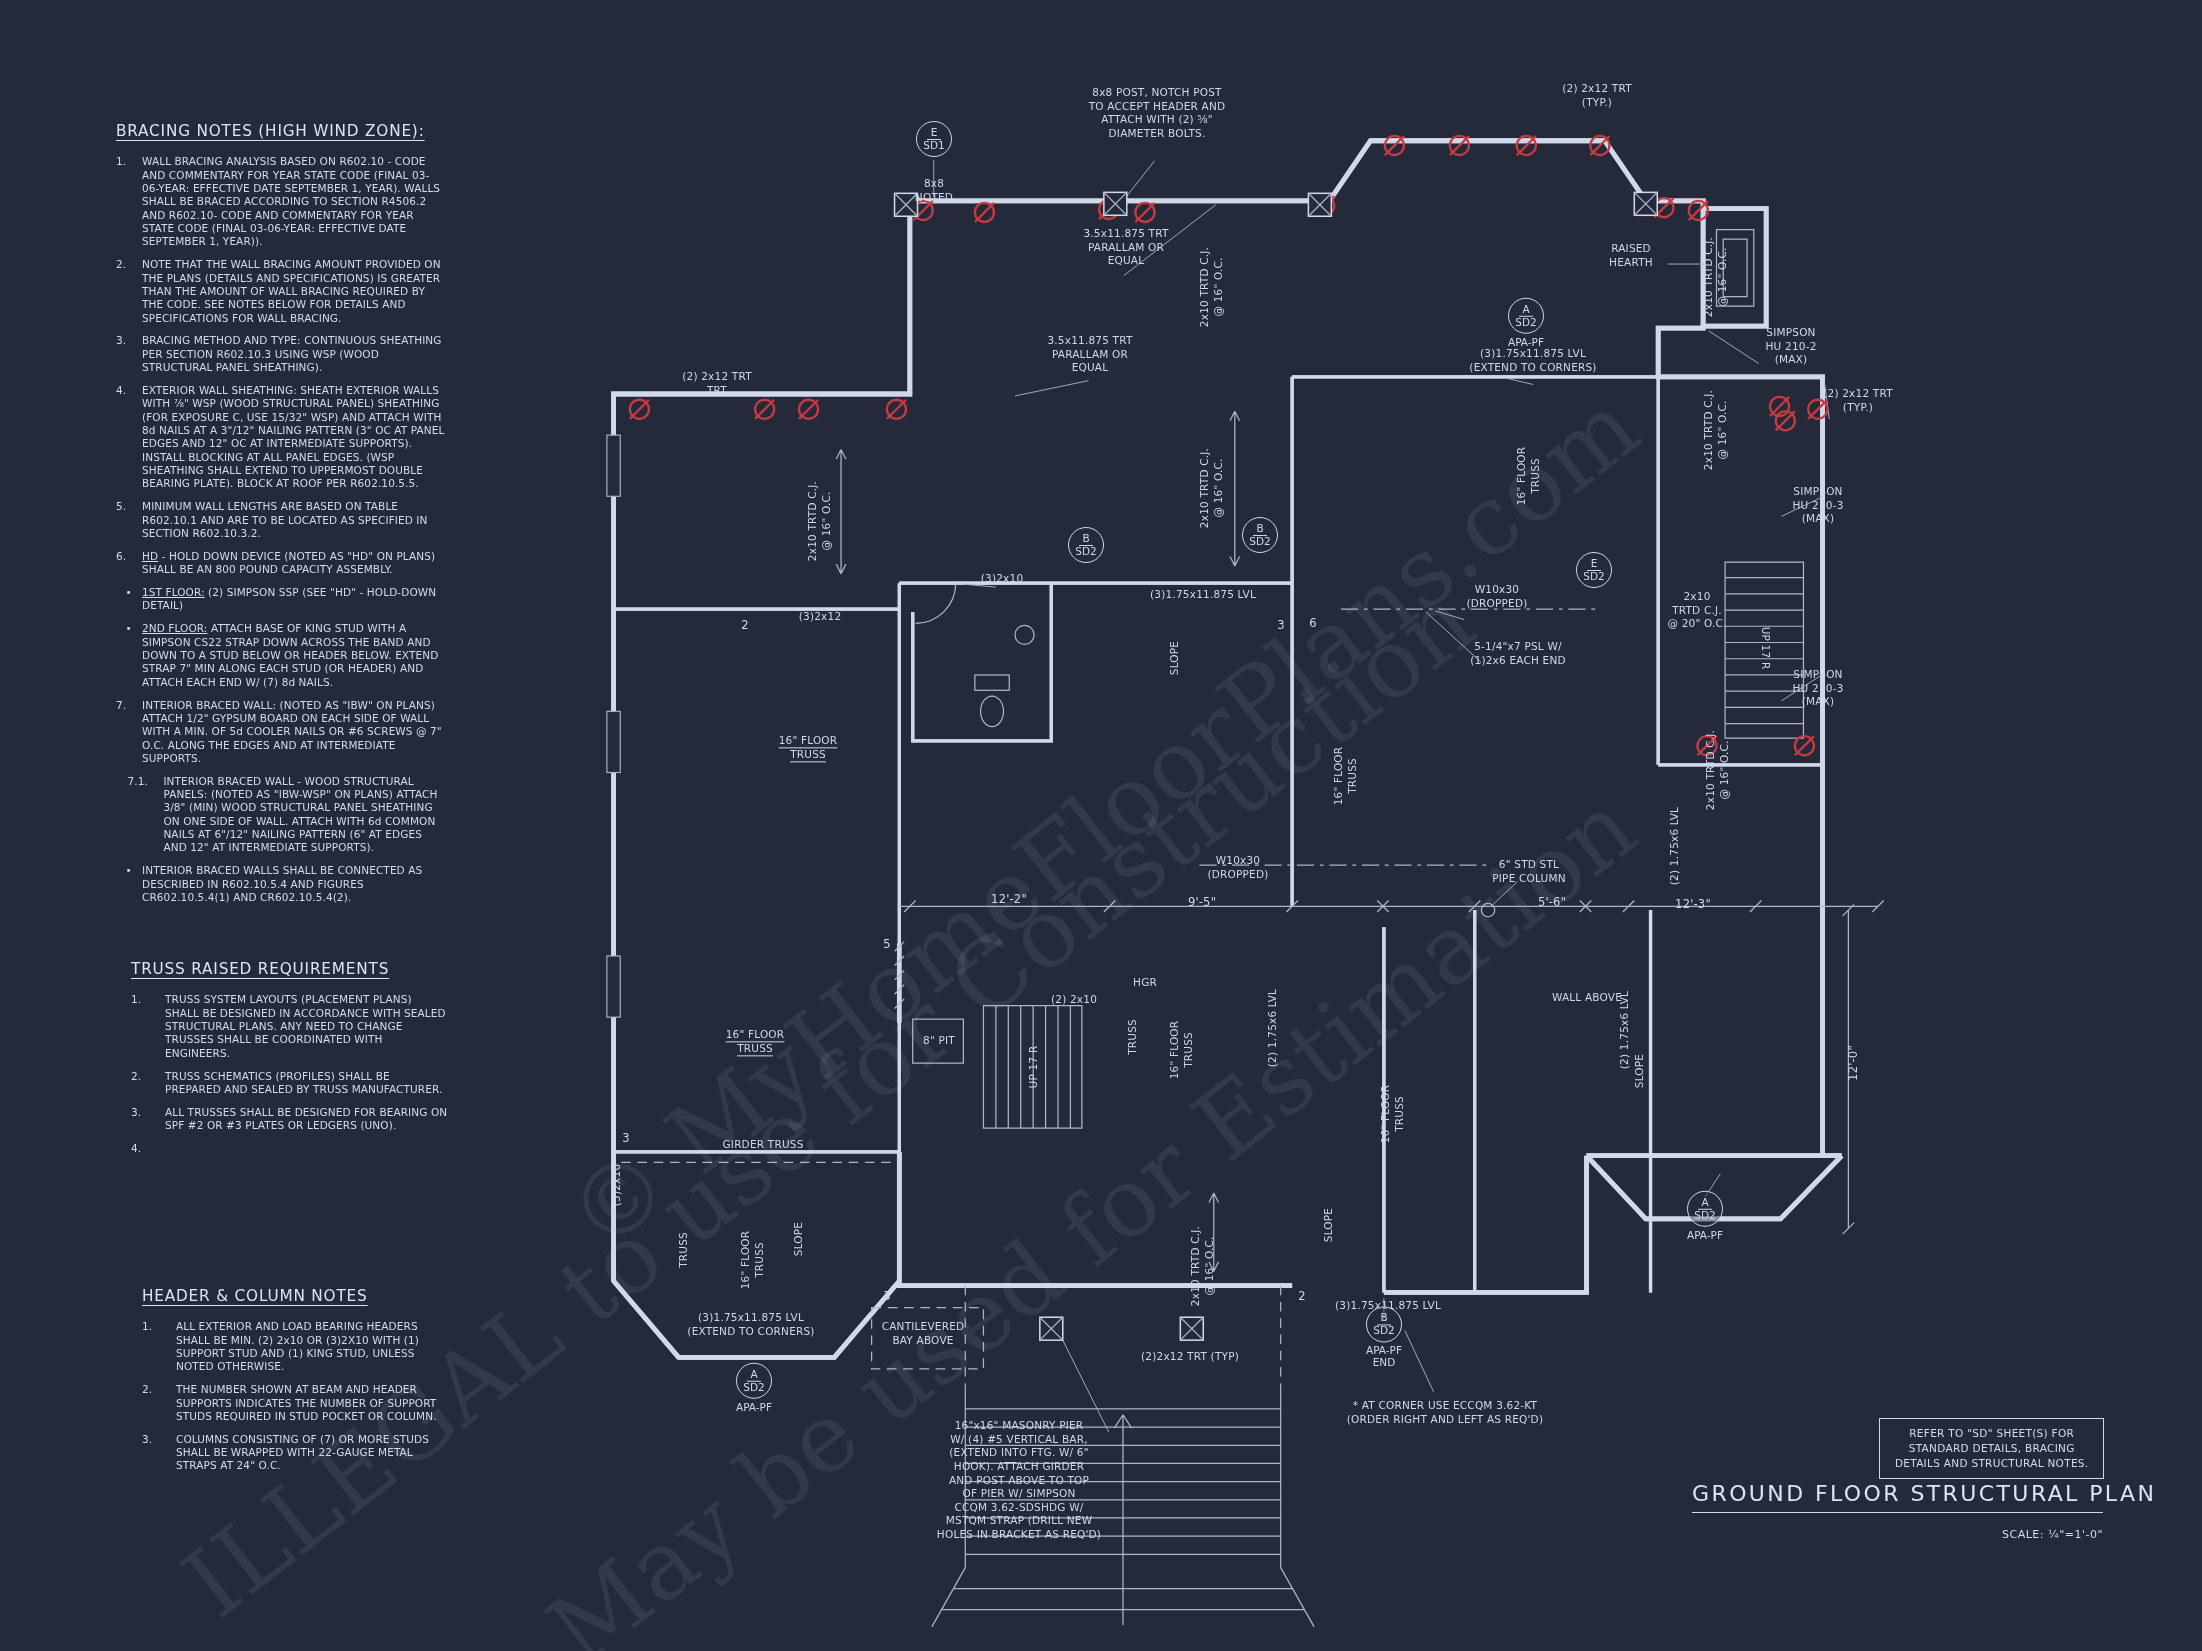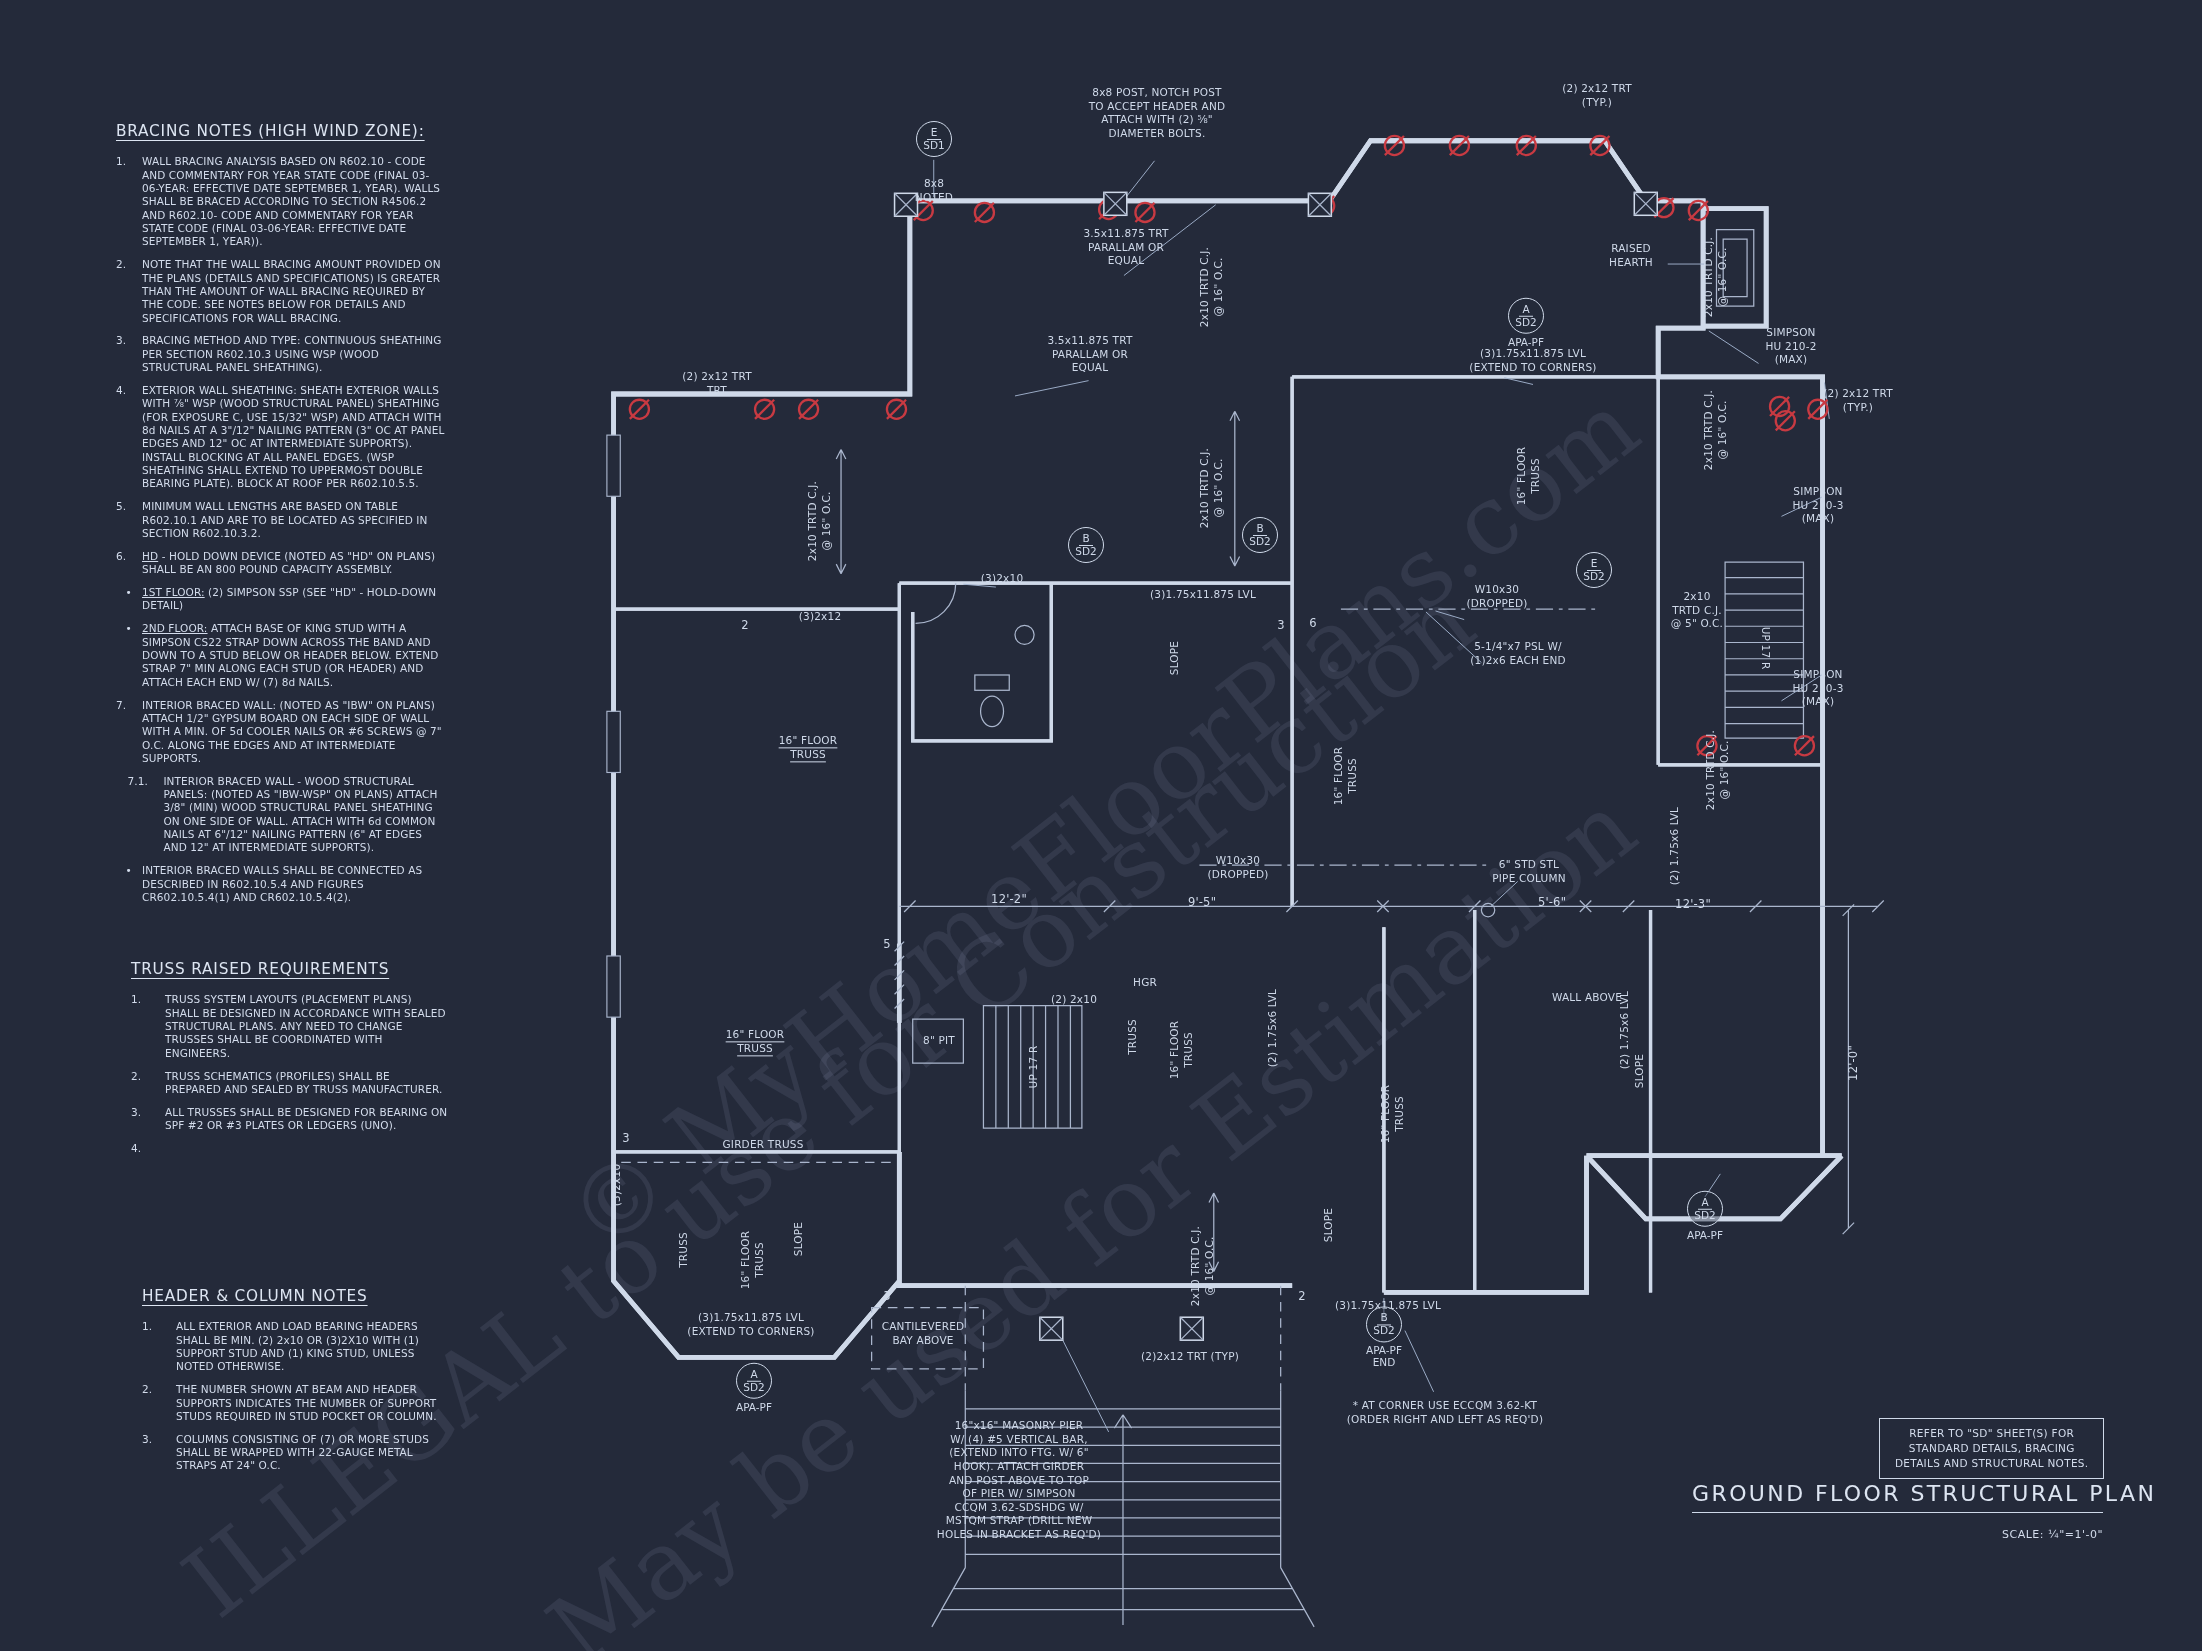--- a/index.html
+++ b/index.html
@@ -231,21 +231,21 @@
 (EXTEND TO CORNERS)</div>
       <div class="lbl" style="left: 820px; top: 617px; transform: translate(-50%, -50%) rotate(0deg);">(3)2x12</div>
       <div class="lbl" style="left: 1002px; top: 579px; transform: translate(-50%, -50%) rotate(0deg);">(3)2x10</div>
       <div class="lbl" style="left: 1203px; top: 595px; transform: translate(-50%, -50%) rotate(0deg);">(3)1.75x11.875 LVL</div>
       <div class="lbl" style="left: 1497px; top: 597px; transform: translate(-50%, -50%) rotate(0deg);">W10x30
 (DROPPED)</div>
       <div class="lbl" style="left: 1518px; top: 654px; transform: translate(-50%, -50%) rotate(0deg);">5-1/4"x7 PSL W/
 (1)2x6 EACH END</div>
       <div class="lbl" style="left: 1697px; top: 610px; transform: translate(-50%, -50%) rotate(0deg);">2x10
 TRTD C.J.
-@ 5" O.C.</div>
+@ 20" O.C.</div>
       <div class="lbl" style="left: 1175px; top: 658px; transform: translate(-50%, -50%) rotate(-90deg);">SLOPE</div>
       <div class="lbl ul" style="left: 808px; top: 748px; transform: translate(-50%, -50%) rotate(0deg);">16" FLOOR
 TRUSS</div>
       <div class="lbl" style="left: 1346px; top: 776px; transform: translate(-50%, -50%) rotate(-90deg);">16" FLOOR
 TRUSS</div>
       <div class="lbl" style="left: 1529px; top: 476px; transform: translate(-50%, -50%) rotate(-90deg);">16" FLOOR
 TRUSS</div>
       <div class="lbl" style="left: 1765px; top: 648px; transform: translate(-50%, -50%) rotate(90deg);">UP 17 R</div>
       <div class="lbl" style="left: 1718px; top: 770px; transform: translate(-50%, -50%) rotate(-90deg);">2x10 TRTD C.J.
 @ 16" O.C.</div>

